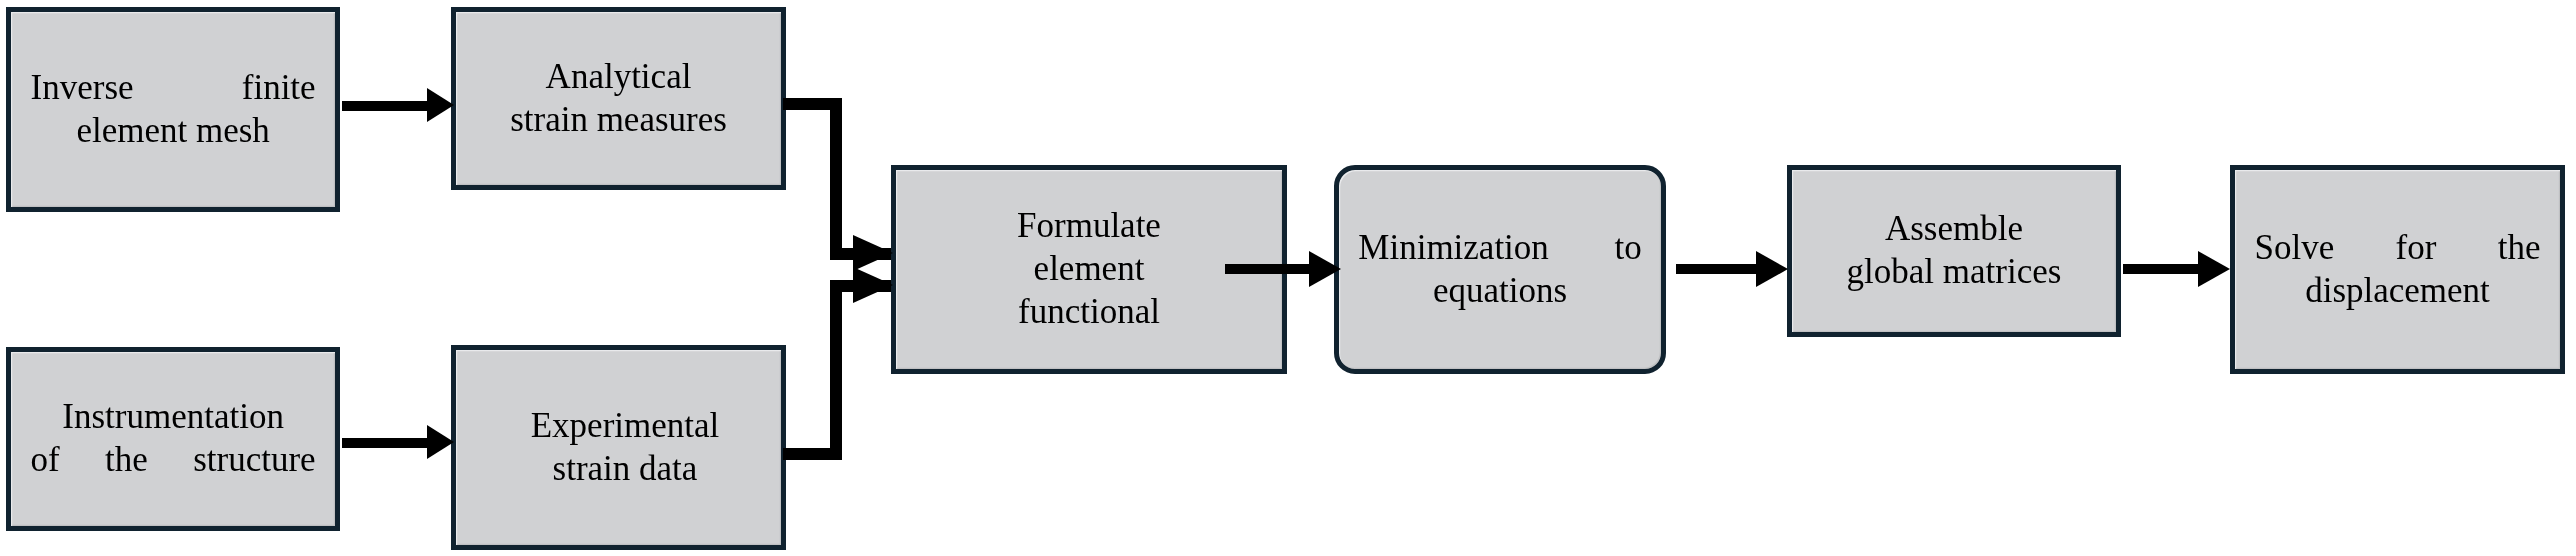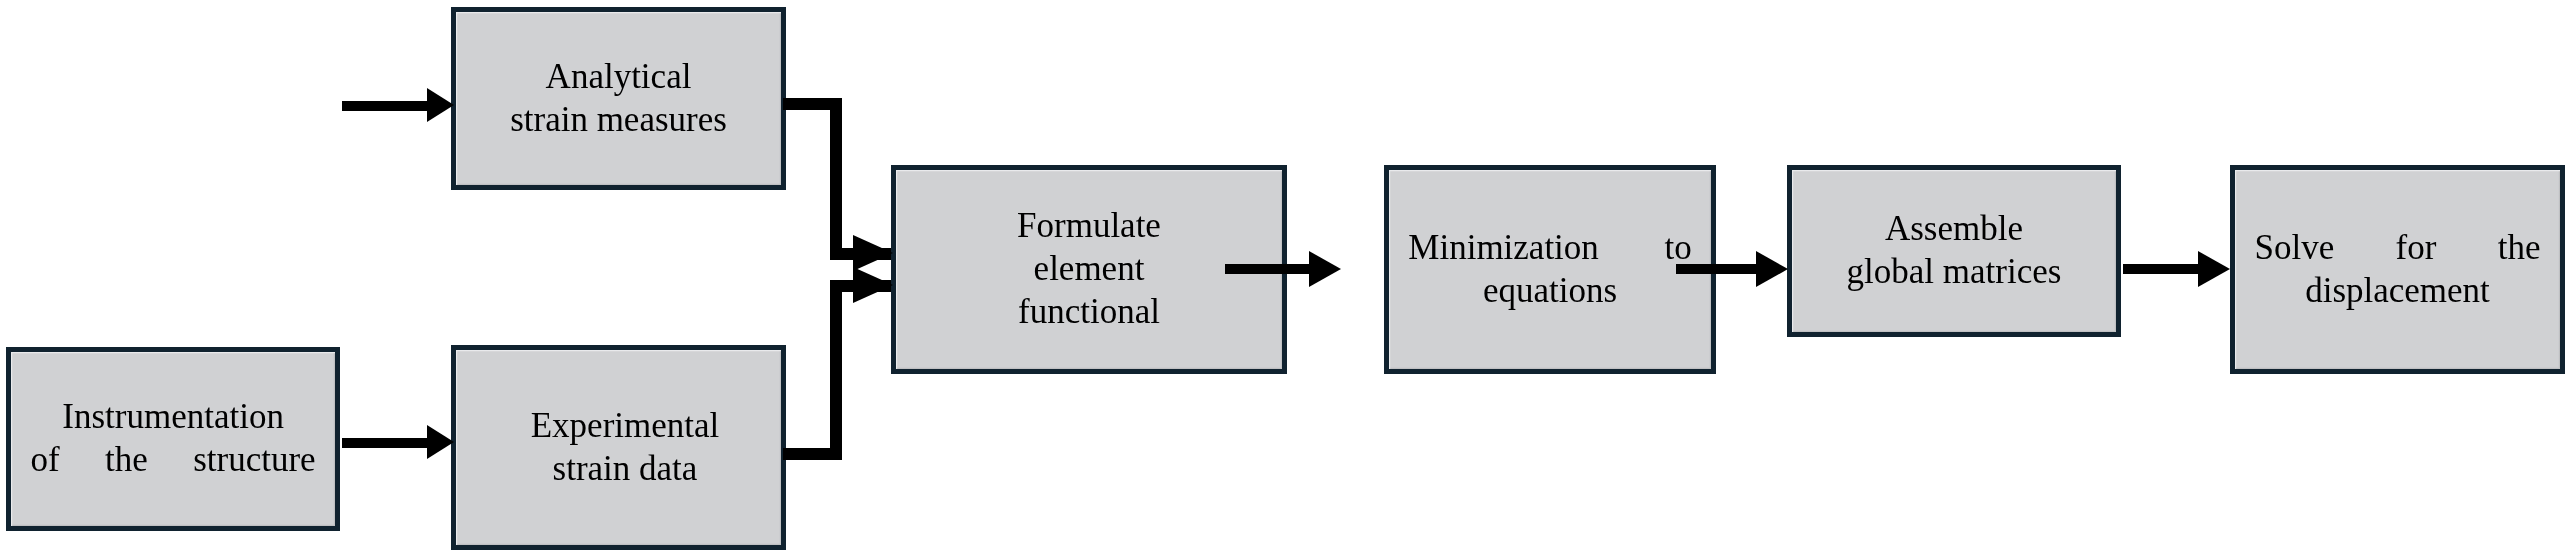--- a/index.html
+++ b/index.html
@@ -64,20 +64,26 @@
     height: 0;
     border-style: solid;
     border-color: transparent transparent transparent #000000;
   }
 </style>
 </head>
 <body>
 
 <div id="canvas">
 
+  <div class="node" style="left:6.1px; top:7.3px; width:334px; height:205px;">
+    <div class="label">
+      <span class="ln spread">Inverse  finite</span>
+      <span class="ln">element mesh</span>
+    </div>
+  </div>
 
   <div class="node" style="left:451px; top:7.3px; width:335px; height:183px;">
     <div class="label">
       <span class="ln">Analytical</span>
       <span class="ln">strain measures</span>
     </div>
   </div>
 
   <div class="node" style="left:6.1px; top:347px; width:334px; height:184px;">
     <div class="label">
@@ -94,21 +100,21 @@
   </div>
 
   <div class="node" style="left:891px; top:165px; width:396px; height:209px;">
     <div class="label">
       <span class="ln">Formulate</span>
       <span class="ln">element</span>
       <span class="ln">functional</span>
     </div>
   </div>
 
-  <div class="node" style="left:1384px; top:165px; width:332px; height:209px;">
+  <div class="node" style="left:1334px; top:165px; width:332px; height:209px;border-radius:21px;">
     <div class="label">
       <span class="ln spread">Minimization  to</span>
       <span class="ln">equations</span>
     </div>
   </div>
 
   <div class="node" style="left:1787px; top:165px; width:334px; height:172px;">
     <div class="label">
       <span class="ln">Assemble</span>
       <span class="ln">global matrices</span>

